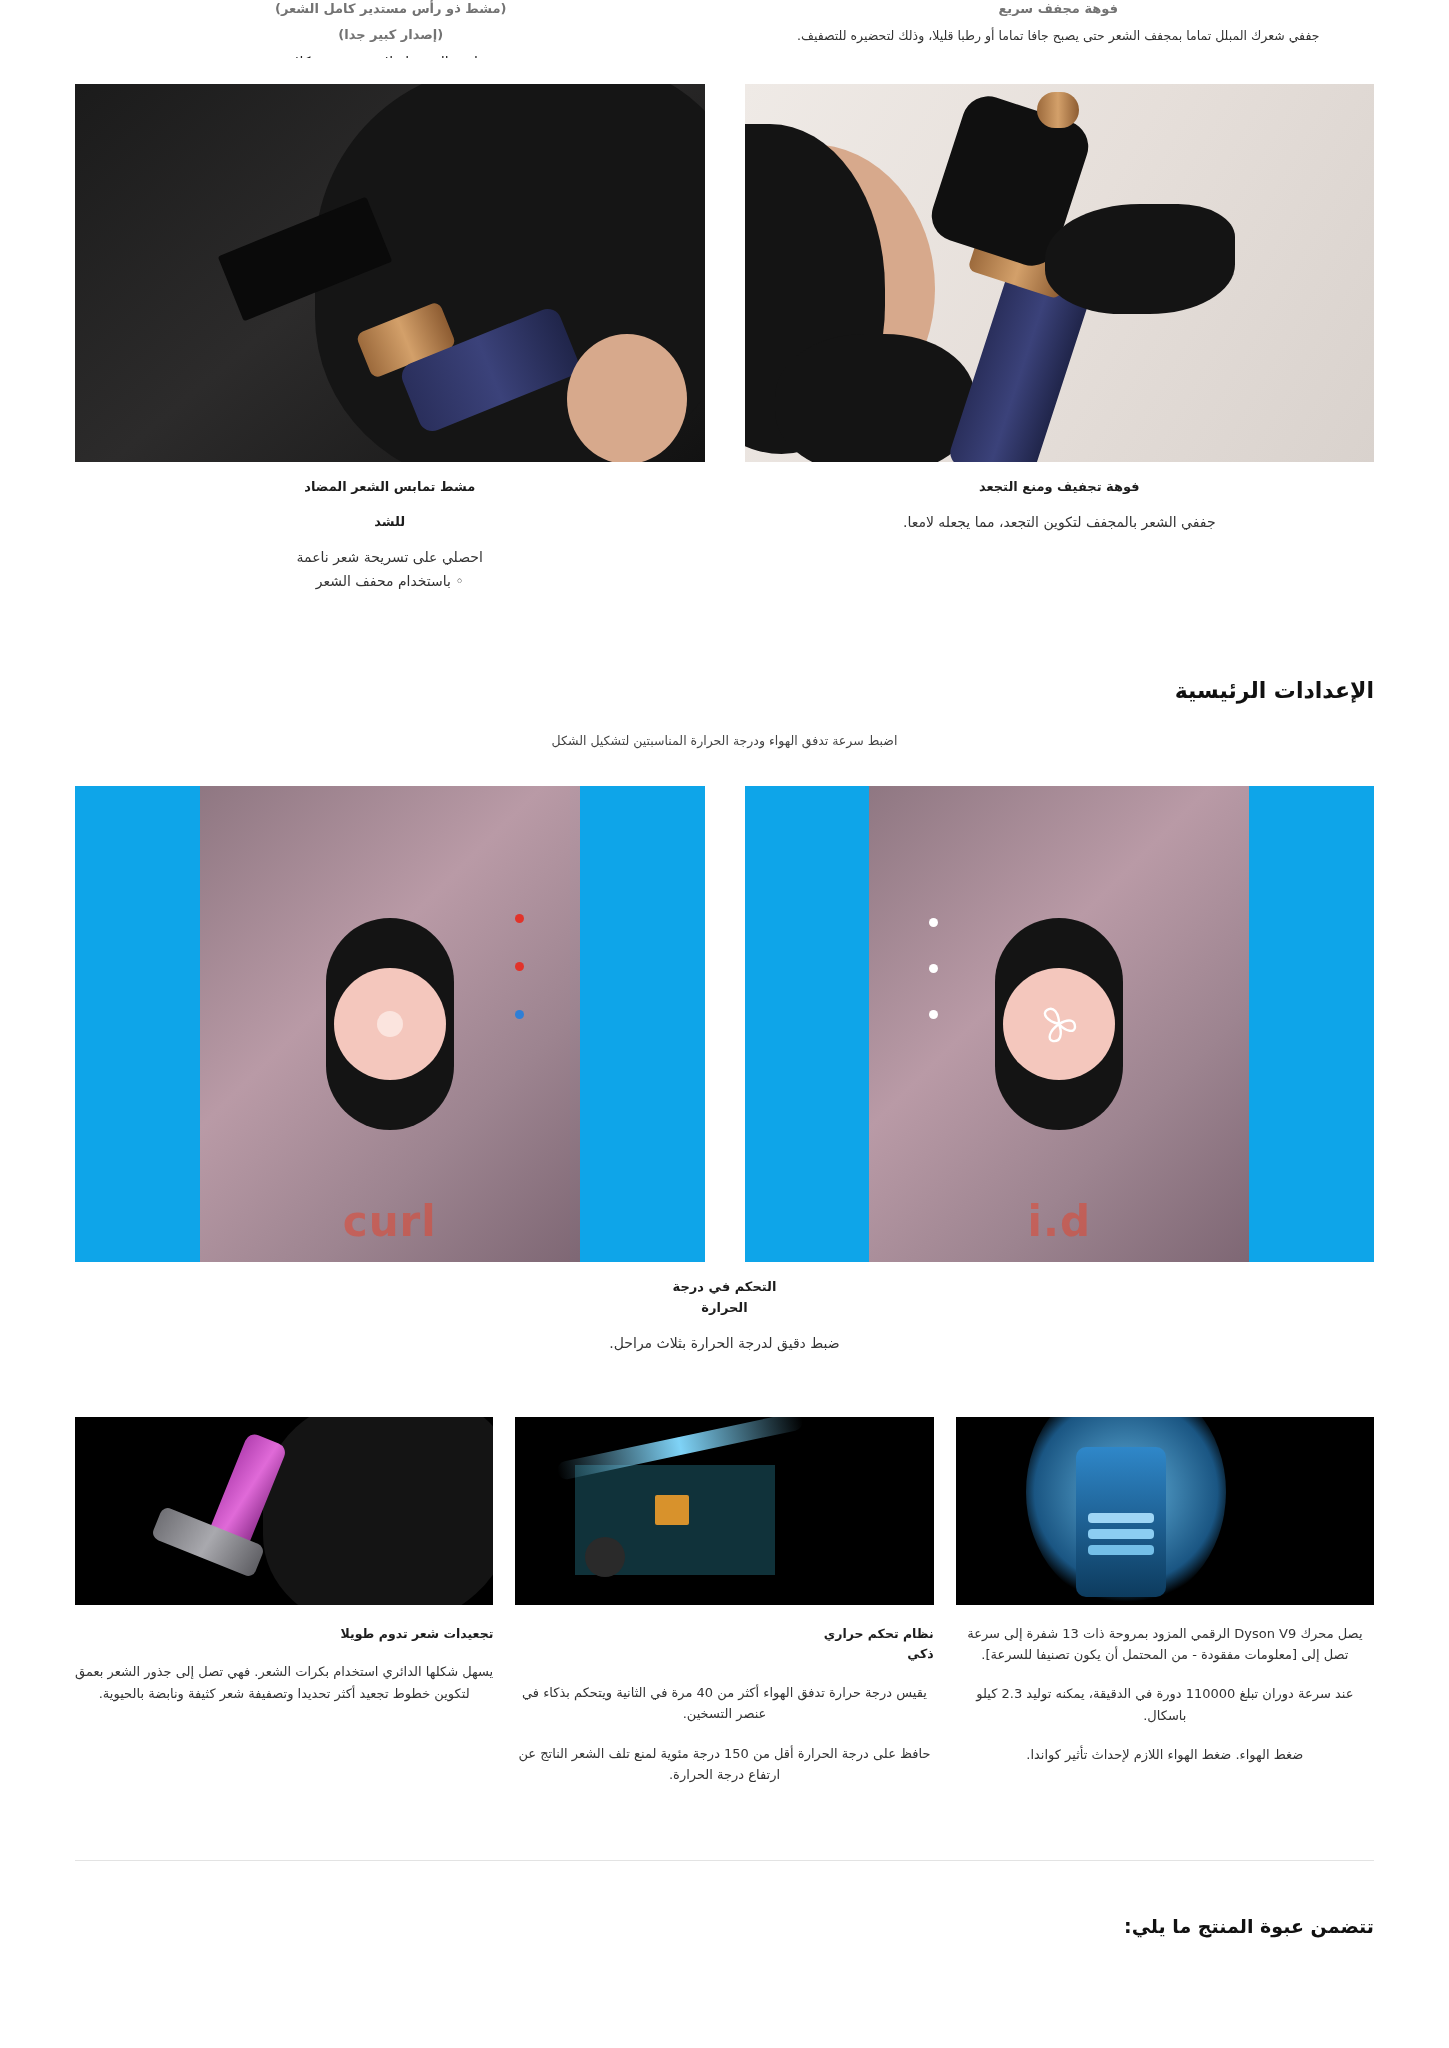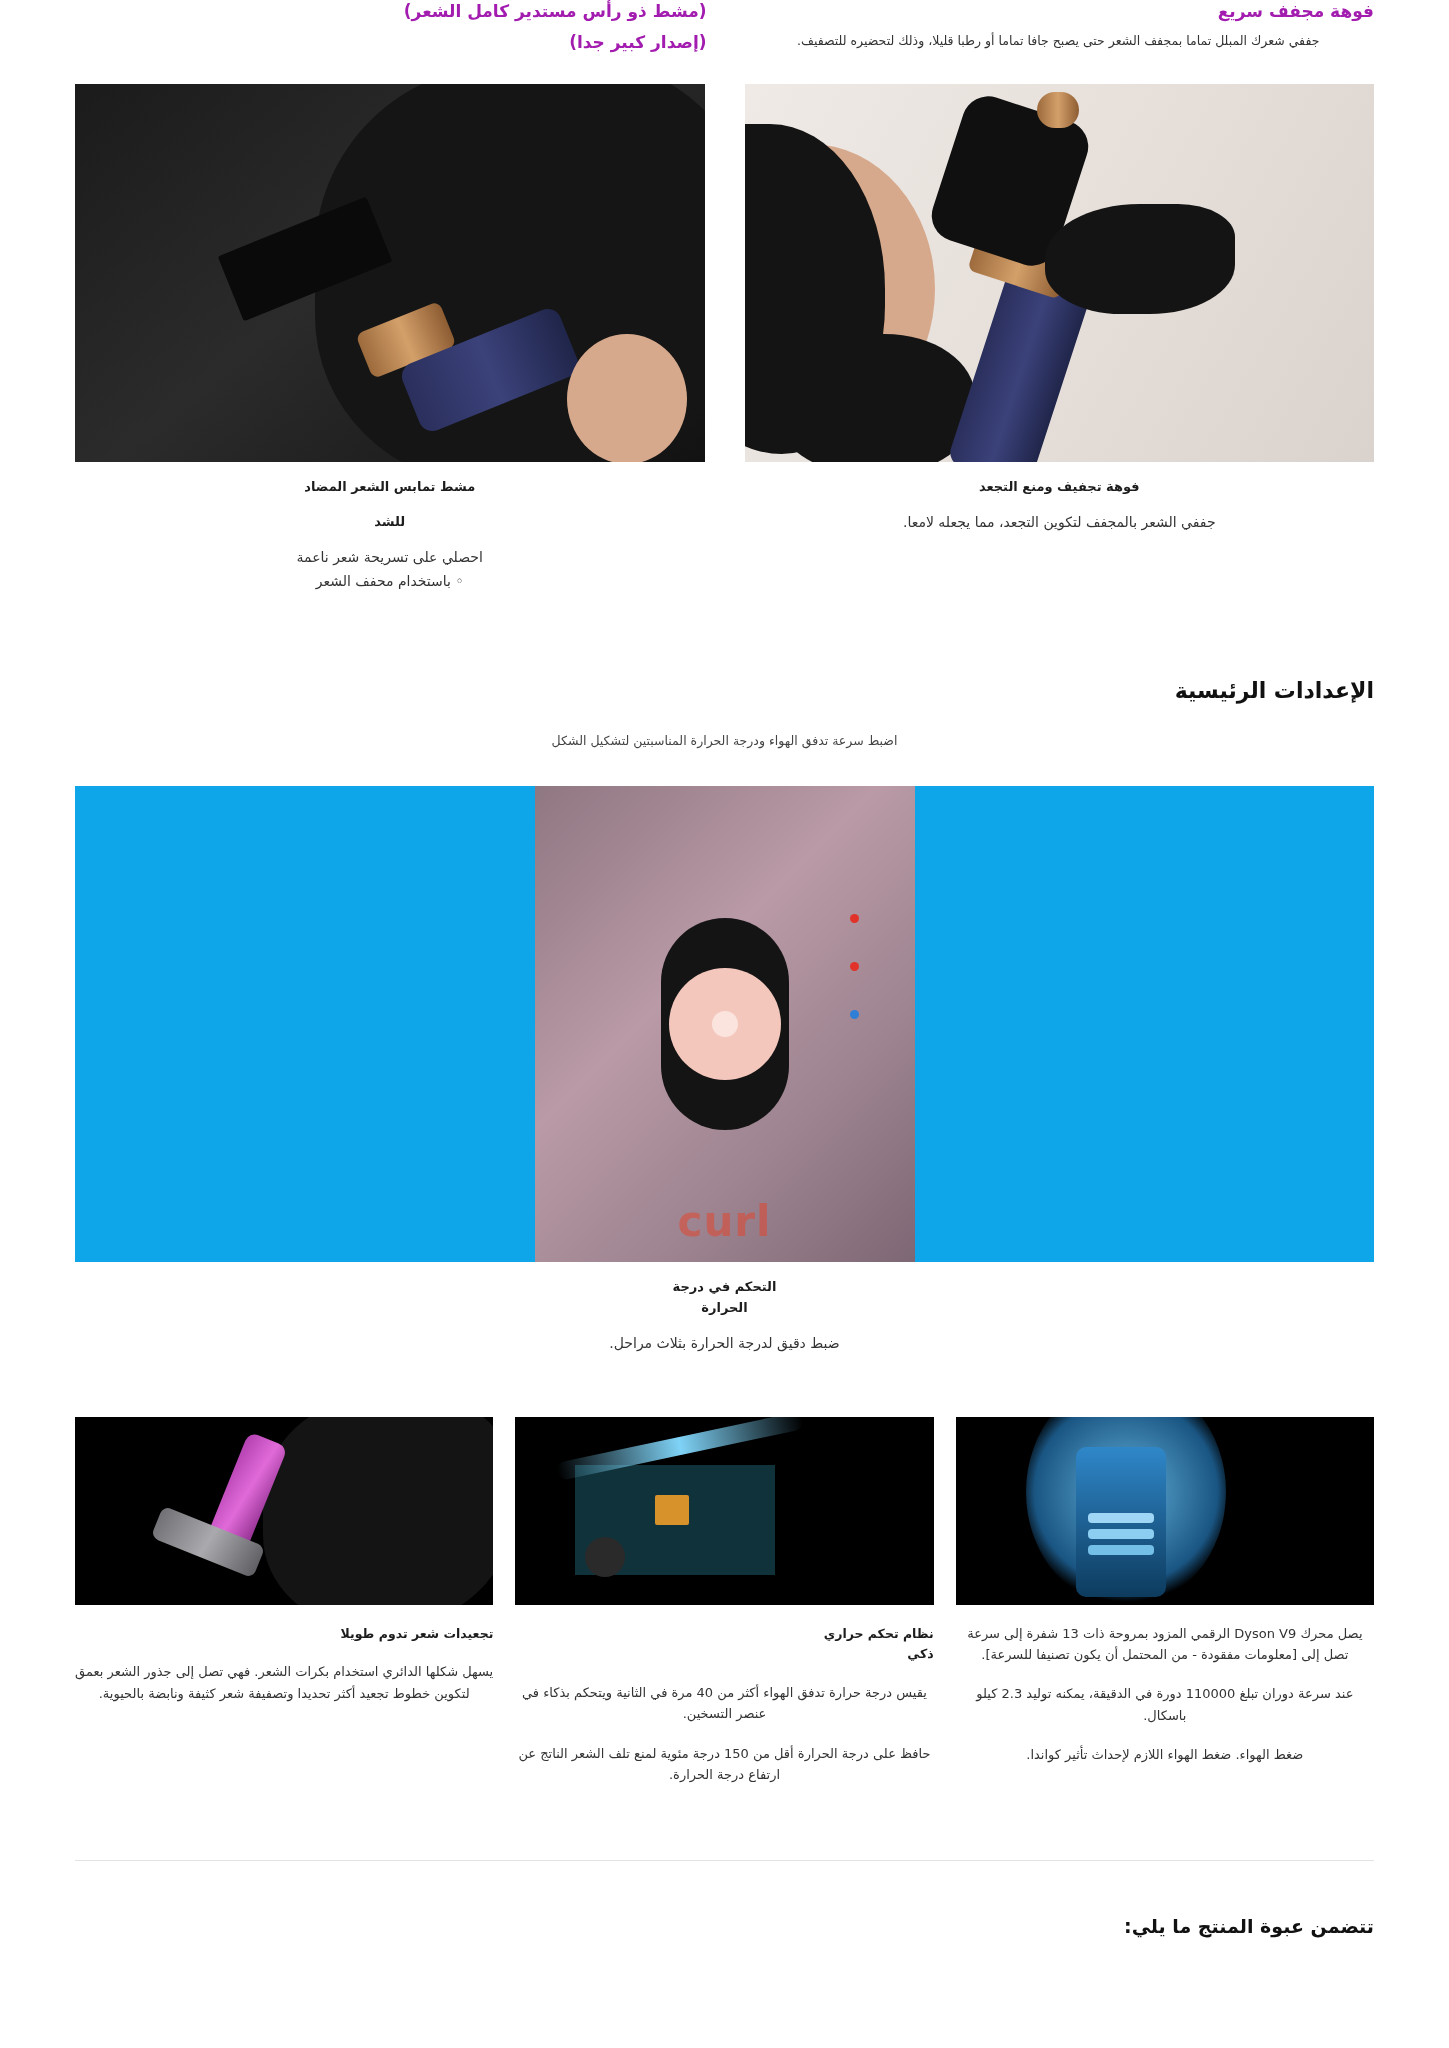--- a/index.html
+++ b/index.html
@@ -27,26 +27,26 @@
     flex-direction: row;
     padding: 0 75px;
     gap: 36px;
     box-sizing: border-box;
   }
   .top-col {
     flex: 1 1 0;
     min-width: 0;
   }
   .top-col .tagline {
-    font-size: 17px;
-    font-weight: bold;
-    color: #a21caf;
+    font-size: 13px;
+    font-weight: bold;
+    color: #737373;
     margin: 0 0 8px 0;
     line-height: 1.35;
-    text-align: right;
+    text-align: center;
   }
   .top-col .body-sm {
     font-size: 12.5px;
     line-height: 1.6;
     color: #333333;
     margin: 0;
     text-align: center;
   }
   .top-col .body-md {
     font-size: 14px;
@@ -372,20 +372,38 @@
     </div>
   </div>
 
   <div class="section">
     <h2 class="section-title">الإعدادات الرئيسية</h2>
     <p class="section-sub">اضبط سرعة تدفق الهواء ودرجة الحرارة المناسبتين لتشكيل الشكل</p>
   </div>
 
   <div class="panel-row">
 
+    <div class="panel">
+      <div class="panel-inner">
+        <div class="dev-body"></div>
+        <div class="dot-white" style="left:60px; top:132px;"></div>
+        <div class="dot-white" style="left:60px; top:178px;"></div>
+        <div class="dot-white" style="left:60px; top:224px;"></div>
+        <div class="dev-button">
+          <svg class="fan-glyph" viewBox="0 0 52 52">
+            <g fill="none" stroke="#ffffff" stroke-width="2.4" stroke-linejoin="round">
+              <path d="M26 26 C26 14, 20 8, 14 12 C9 15, 13 23, 26 26 Z"></path>
+              <path d="M26 26 C36 20, 42 22, 42 29 C42 35, 33 34, 26 26 Z"></path>
+              <path d="M26 26 C30 37, 27 44, 20 43 C14 42, 16 33, 26 26 Z"></path>
+            </g>
+          </svg>
+        </div>
+        <div class="watermark">i.d</div>
+      </div>
+    </div>
 
     <div class="panel">
       <div class="panel-inner">
         <div class="dev-body"></div>
         <div class="dot-white dot-red" style="right:56px; top:128px;"></div>
         <div class="dot-white dot-red" style="right:56px; top:176px;"></div>
         <div class="dot-white dot-blue" style="right:56px; top:224px;"></div>
         <div class="dev-button">
           <div class="heat-core"></div>
         </div>

